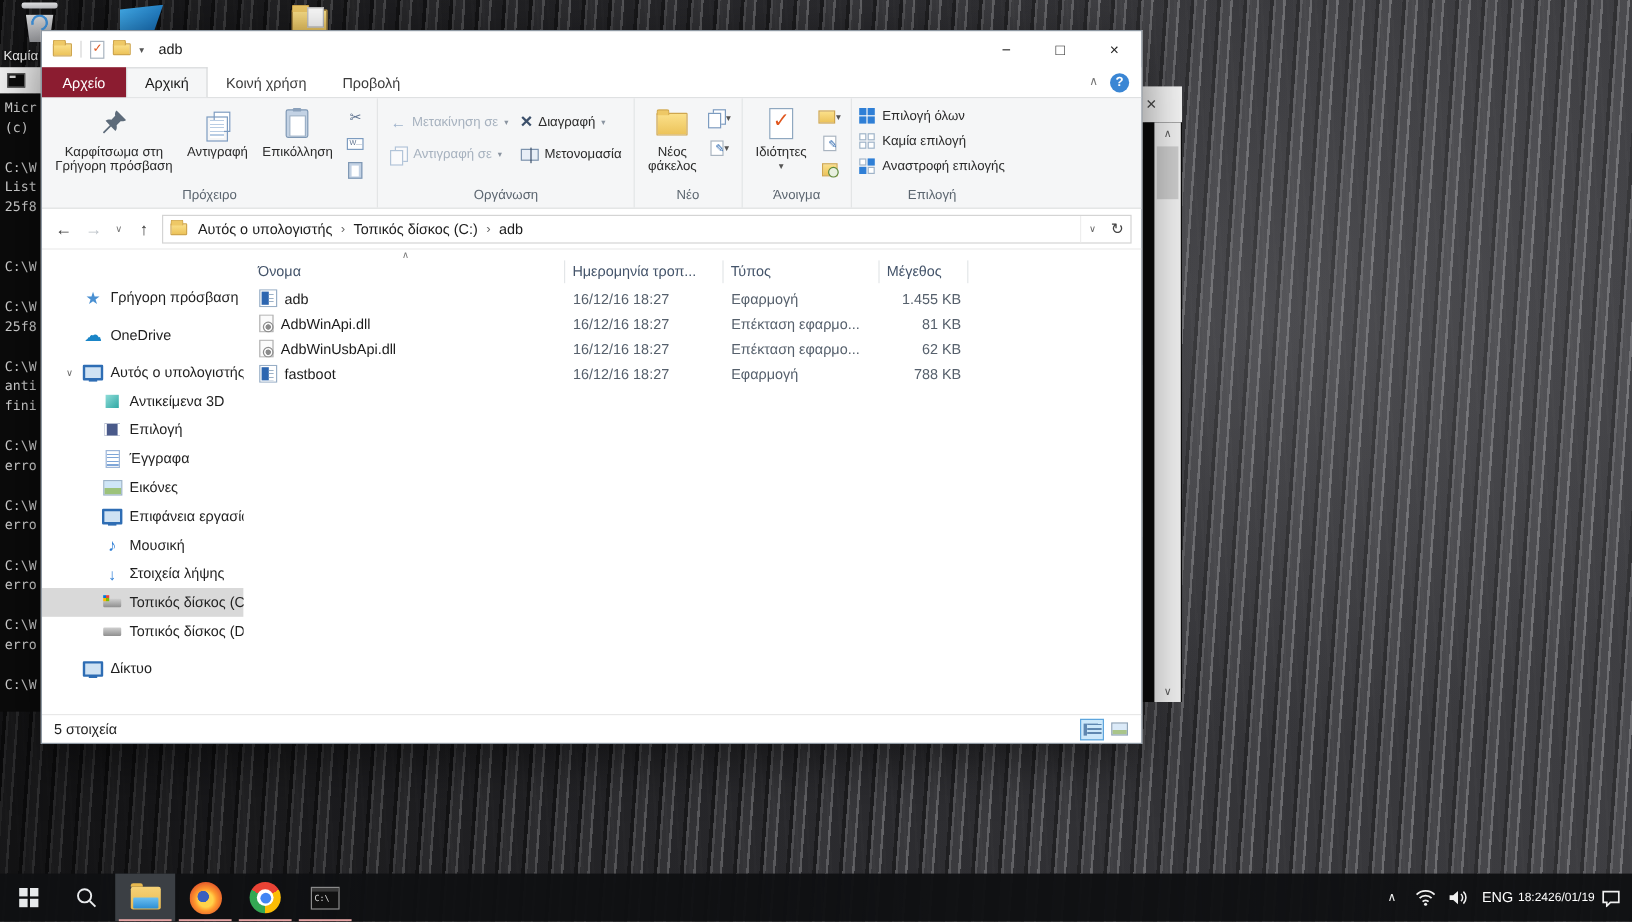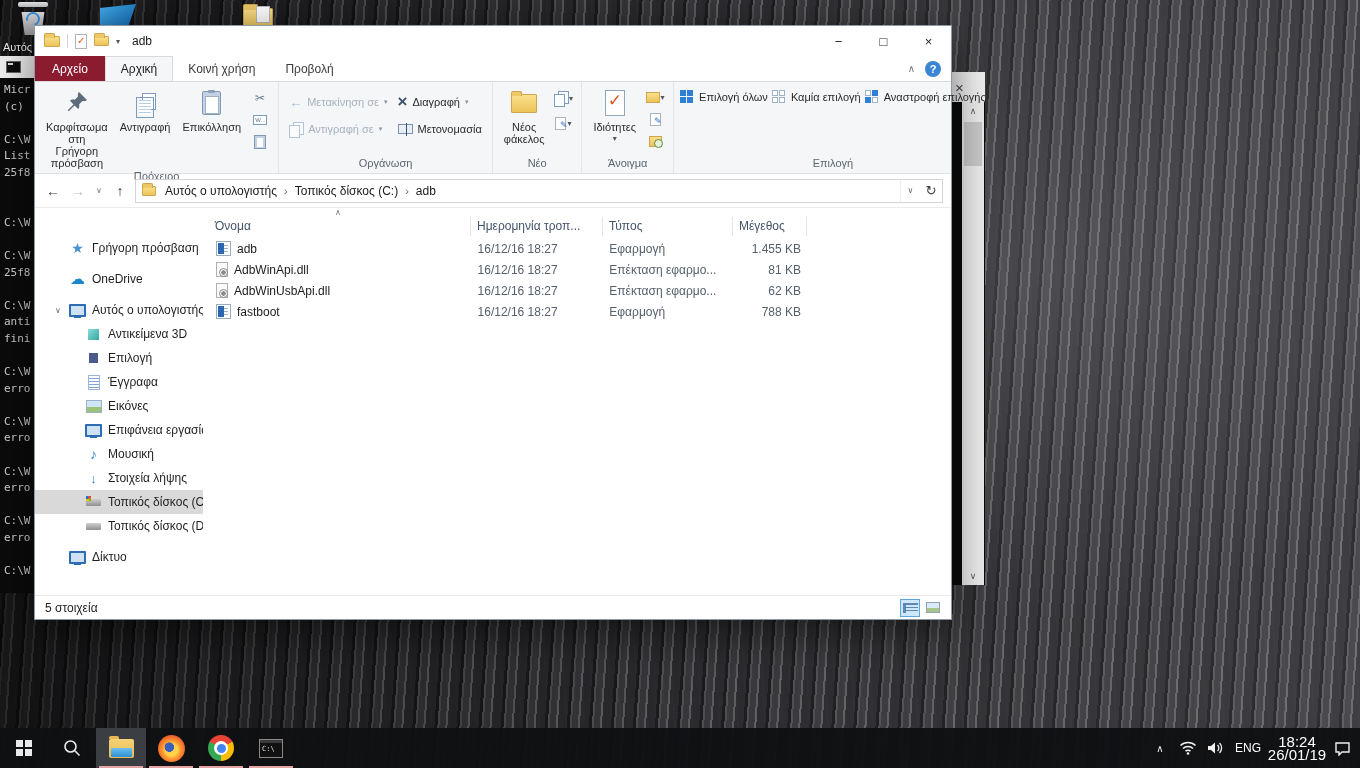--- a/index.html
+++ b/index.html
@@ -199,35 +199,35 @@
   .chr{width:26px;height:26px;border-radius:50%;position:relative;background:conic-gradient(from -60deg,#ea4335 0 120deg,#fbbc05 120deg 240deg,#34a853 240deg 360deg);}
   .chr::before{content:"";position:absolute;left:6px;top:6px;width:14px;height:14px;border-radius:50%;background:#fff;}
   .chr::after{content:"";position:absolute;left:8.5px;top:8.5px;width:9px;height:9px;border-radius:50%;background:#4285f4;}
   .tb-cmd{width:24px;height:19px;background:#111;border:1px solid #8a8a8a;position:relative;}
   .tb-cmd::before{content:"";position:absolute;left:0;top:0;right:0;height:3px;background:#3a3a3a;}
   .tb-cmd span{position:absolute;left:2px;top:5px;font-size:7px;color:#ddd;font-family:"DejaVu Sans Mono",monospace;}
   .tray{margin-left:auto;display:flex;align-items:center;padding-right:4px;}
   .tray-item{min-width:28px;display:flex;align-items:center;justify-content:center;color:#fff;height:40px;}
   .tray-chev{font-size:10px;color:#eee;}
   .tray-lang{font-size:12px;padding:0 5px;}
-  .tray-clock{width:62px;flex-direction:column;line-height:13px;font-size:15px;text-align:center;}
+  .tray-clock{width:62px;flex-direction:row;line-height:13px;font-size:10px;text-align:center;}
   svg.tico{display:block;}
 
   .hidden-title-sliver{position:absolute;left:0;top:56px;width:34px;height:22px;background:#f2f2f2;z-index:2;display:flex;align-items:center;padding-left:6px;}
 </style>
 </head>
 <body>
 
 <div id="stage">
 
   <div class="desk-ico" style="left:18px;top:2px;">
     <div class="bin-lid"></div>
     <div class="bin-body"></div>
   </div>
-  <div class="desk-label" style="left:3px;top:41px;">Αυτός</div>
+  <div class="desk-label" style="left:3px;top:41px;">Καμία</div>
   <div class="desk-ico desk-blue" style="left:100px;top:4px;"></div>
   <div class="desk-ico" style="left:243px;top:8px;">
     <div class="folder big"></div>
   </div>
 
   <div class="cmd-frag hidden-title-sliver">
     <span class="cmdico"></span>
   </div>
   <div class="cmd-frag" id="cmd-left-body">
     <pre>Micr
@@ -415,21 +415,21 @@
               </span>
             <span class="sbtn">
                 <span class="hist-mini"></span>
               </span>
           </div>
         </div>
         <div class="rg-label">Άνοιγμα</div>
       </div>
 
       <div class="rgroup" style="border-right:none;">
-        <div class="rg-content" style="flex-direction:row;gap:4px;padding-top:6px;">
+        <div class="rg-content" style="flex-direction:column;gap:4px;padding-top:6px;">
           <div class="selrow">
             <span class="selgrid">
                 <i></i>
                 <i></i>
                 <i></i>
                 <i></i>
               </span>
             <span>Επιλογή όλων</span>
           </div>
           <div class="selrow">

